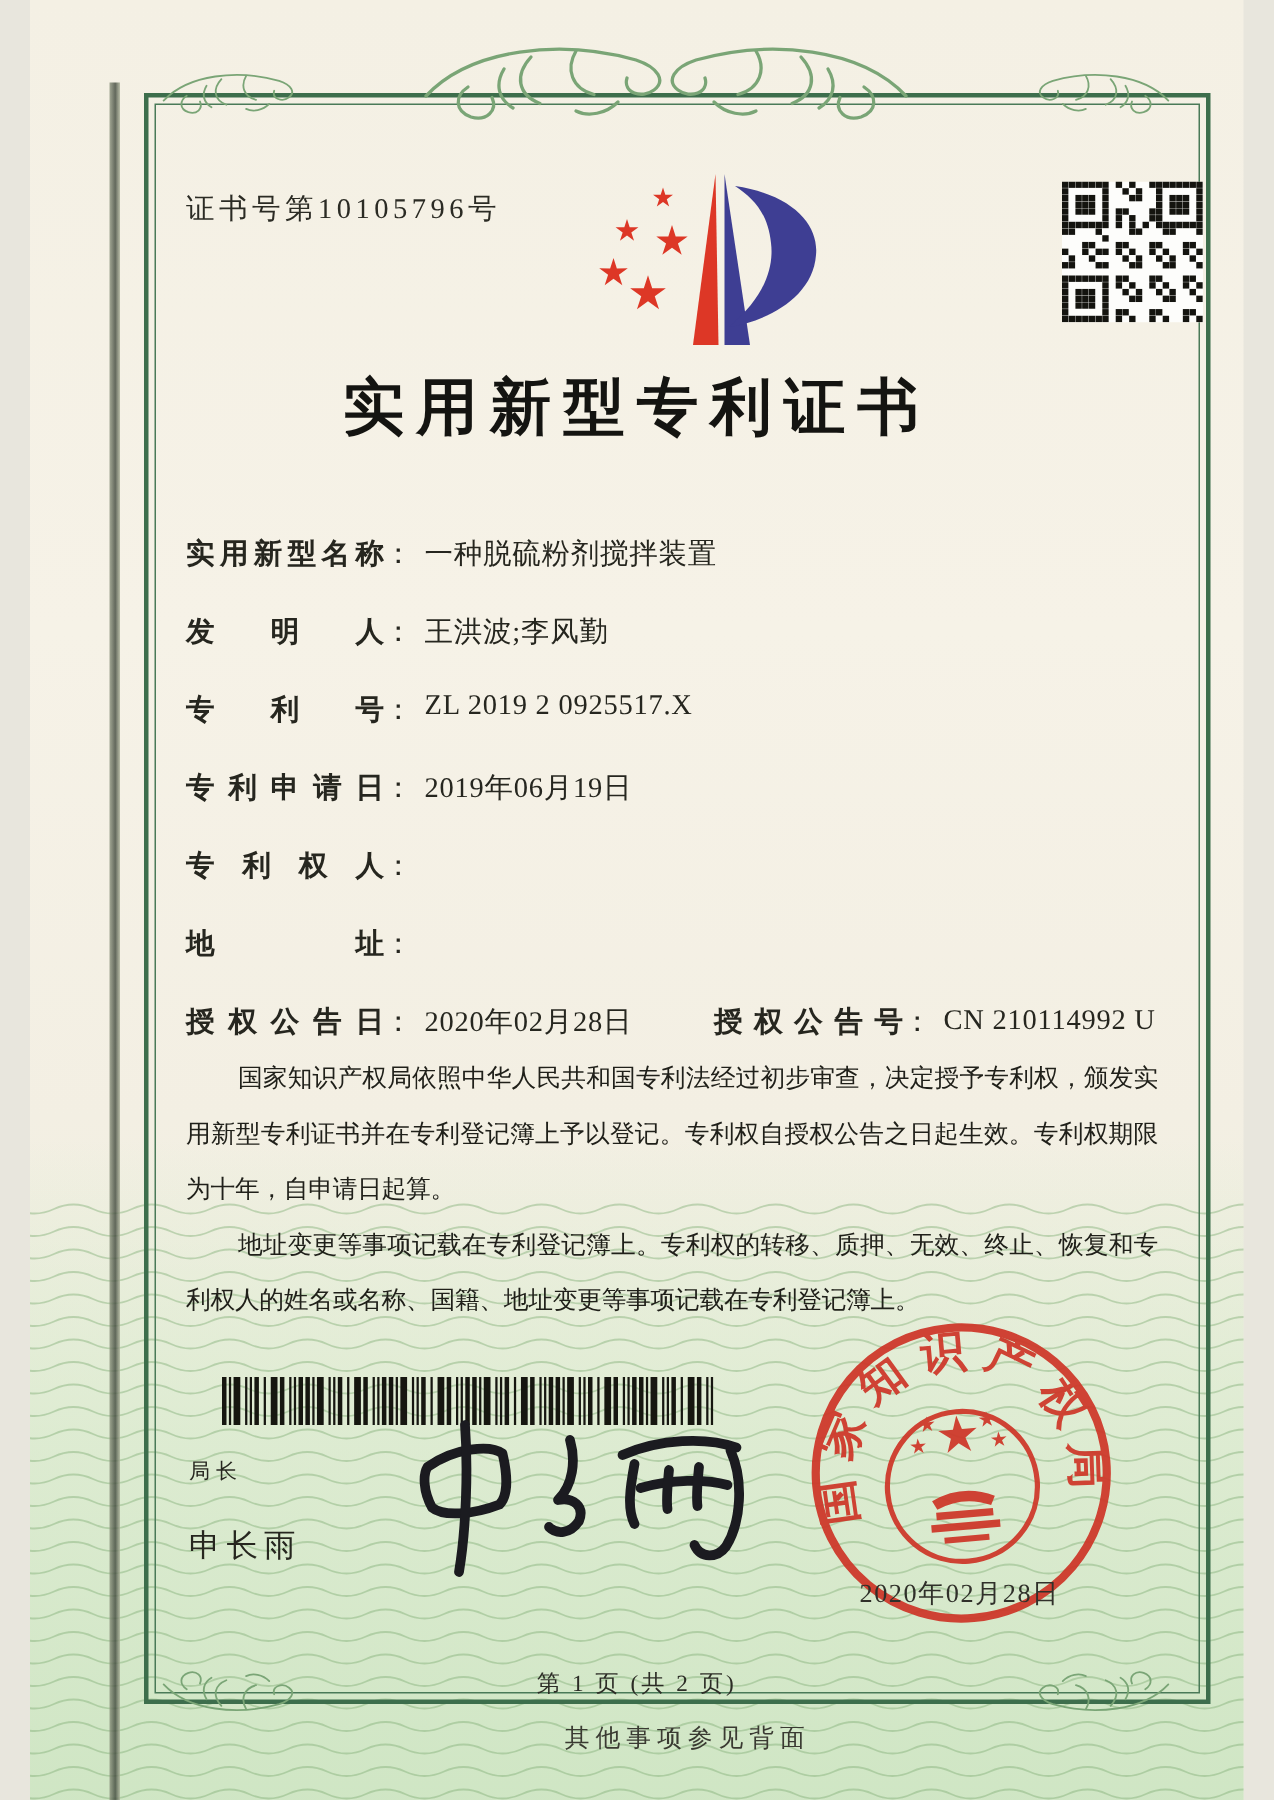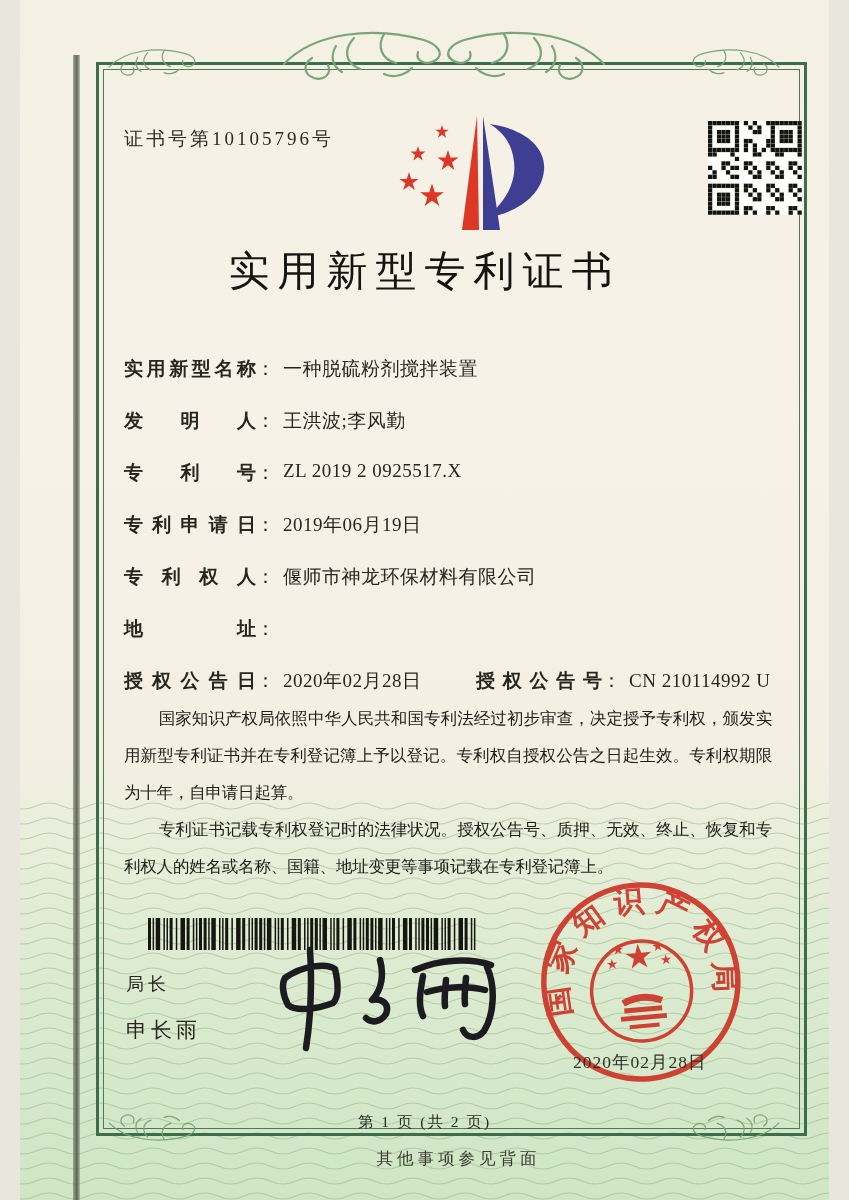--- a/index.html
+++ b/index.html
@@ -12,36 +12,36 @@
   .edge-shadow{position:absolute;left:53px;top:55px;width:7px;height:1145px;
         background:linear-gradient(90deg,#8d947f,#3e463a 55%,#aab098);opacity:.8;}
   .frame-outer{position:absolute;left:76px;top:62px;width:705px;height:1068px;border:3px solid #3d6e4c;}
   .frame-inner{position:absolute;inset:4px;border:1px solid #4a7a58;}
   .ornaments{position:absolute;left:0;top:0;width:849px;height:1200px;pointer-events:none;}
 
   .cert-no{position:absolute;left:104px;top:126px;font-size:19px;letter-spacing:3px;color:#2b2b24;}
   .logo{position:absolute;left:362px;top:106px;width:180px;height:132px;}
   .qr{position:absolute;left:688px;top:121px;width:94px;height:94px;}
   .title{position:absolute;left:0;top:244px;width:100%;text-align:center;
-         font-size:41px;font-weight:normal;letter-spacing:8px;color:#141411;}
+         font-size:41px;font-weight:bold;letter-spacing:8px;color:#141411;}
 
   .fields{position:absolute;left:104px;top:356px;width:650px;font-size:19px;}
   .frow{height:52px;display:flex;align-items:flex-start;position:relative;}
   .flabel{display:inline-block;width:132px;text-align:justify;text-align-last:justify;font-weight:bold;}
   .fcolon{display:inline-block;}
   .fvalue{margin-left:8px;letter-spacing:.5px;white-space:nowrap;}
   .gpair2{position:absolute;left:352px;top:0;display:flex;align-items:center;}
   .gpair2 .flabel{width:126px;}
 
   .paras{position:absolute;left:104px;top:701px;width:648px;font-size:16.5px;
          line-height:37px;text-align:justify;letter-spacing:-.2px;color:#20201a;font-family:Liberation Mono, monospace;}
   .paras p{margin:0;text-indent:2.1em;}
 
   .barcode{position:absolute;left:128px;top:918px;width:332px;height:32px;}
-  .sig-title{position:absolute;left:106px;top:972px;font-size:18px;letter-spacing:4px;font-family:Liberation Mono, monospace;}
+  .sig-title{position:absolute;left:106px;top:972px;font-size:14px;letter-spacing:4px;font-family:Liberation Mono, monospace;}
   .sig-name{position:absolute;left:106px;top:1016px;font-size:21px;letter-spacing:4px;}
   .signature{position:absolute;left:245px;top:938px;width:240px;height:118px;}
   .seal{position:absolute;left:515px;top:878px;width:212px;height:212px;opacity:.93;}
   .seal-text{font-size:30px;font-weight:bold;letter-spacing:10px;fill:#ce3628;
              font-family:"Liberation Serif","DejaVu Serif",serif;}
   .seal-date{position:absolute;left:553px;top:1050px;font-size:17.5px;letter-spacing:1px;color:#30302a;}
 
   .page-num{position:absolute;left:0;top:1088px;width:100%;text-align:center;
             font-size:15.5px;letter-spacing:2px;color:#2c2c26;margin-top:24px;}
   .back-note{position:absolute;left:0;top:1148px;width:100%;text-align:center;
@@ -346,41 +346,40 @@
       <span class="fvalue">ZL 2019 2 0925517.X</span>
     </div>
     <div class="frow">
       <span class="flabel">专利申请日</span>
         <span class="fcolon">：</span>
       <span class="fvalue">2019年06月19日</span>
     </div>
     <div class="frow">
       <span class="flabel">专利权人</span>
         <span class="fcolon">：</span>
-      <span class="fvalue">偃师市神龙环保材料有限公司</span>
     </div>
     <div class="frow">
       <span class="flabel">地址</span>
         <span class="fcolon">：</span>
     </div>
     <div class="frow">
       <span class="flabel">授权公告日</span>
         <span class="fcolon">：</span>
       <span class="fvalue">2020年02月28日</span>
       <span class="gpair2">
         <span class="flabel">授权公告号</span>
           <span class="fcolon">：</span>
         <span class="fvalue">CN 210114992 U</span>
       </span>
     </div>
   </div>
 
   <div class="paras">
     <p>国家知识产权局依照中华人民共和国专利法经过初步审查，决定授予专利权，颁发实用新型专利证书并在专利登记簿上予以登记。专利权自授权公告之日起生效。专利权期限为十年，自申请日起算。</p>
-    <p>专利证书记载专利权登记时的法律状况。授权公告号、质押、无效、终止、恢复和专利权人的姓名或名称、国籍、地址变更等事项记载在专利登记簿上。</p>
+    <p>地址变更等事项记载在专利登记簿上。专利权的转移、质押、无效、终止、恢复和专利权人的姓名或名称、国籍、地址变更等事项记载在专利登记簿上。</p>
   </div>
 
   <svg class="barcode" viewBox="0 0 332 32">
     <g id="barmods" fill="#161610">
         <rect x="0.00" y="0" width="3.00" height="32"></rect>
         <rect x="4.60" y="0" width="1.50" height="32"></rect>
         <rect x="7.70" y="0" width="4.50" height="32"></rect>
         <rect x="15.40" y="0" width="1.50" height="32"></rect>
         <rect x="18.50" y="0" width="1.50" height="32"></rect>
         <rect x="21.60" y="0" width="3.00" height="32"></rect>

